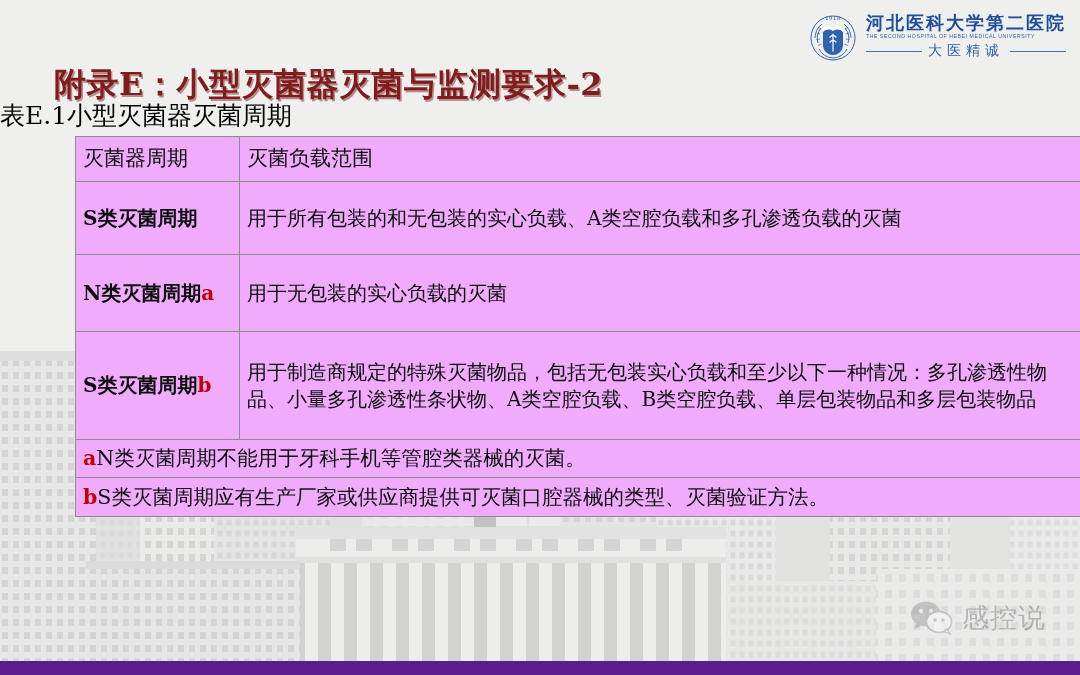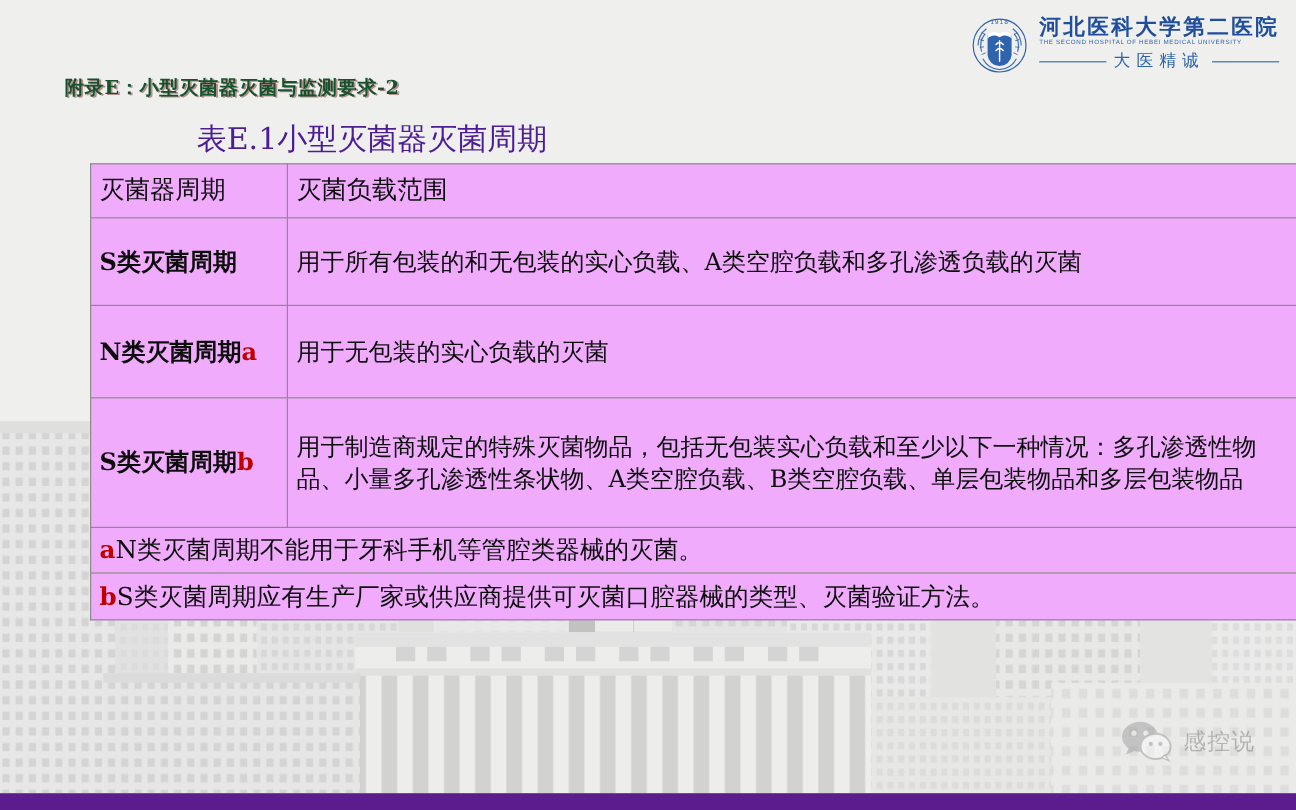--- a/index.html
+++ b/index.html
@@ -42,28 +42,28 @@
   #logo-motto-row .rule{height:1px;background:#3a6fb5;flex:1;min-width:26px;}
   #logo-motto{
     font-size:14px;letter-spacing:5px;color:#2f63ad;white-space:nowrap;
     font-family:"DejaVu Serif",serif;
   }
 
   
   #slide-title{
     position:absolute;left:54px;top:63px;
     font-family:"DejaVu Serif",serif;
-    font-size:16px;font-weight:bold;color:#14532d;
+    font-size:32px;font-weight:bold;color:#7f1d1d;
     letter-spacing:.5px;white-space:nowrap;
     text-shadow:1.5px 1.5px 0 rgba(120,20,20,.45);
   }
   #table-caption{
-    position:absolute;left:0;top:99px;width:620px;text-align:center;
+    position:absolute;left:0;top:99px;width:620px;
     font-family:"DejaVu Serif",serif;
-    font-size:25px;color:#4c1d95;letter-spacing:0px;white-space:nowrap;
+    font-size:25px;color:#000000;letter-spacing:0px;white-space:nowrap;
   }
 
   
   #spec-table{
     position:absolute;left:35px;top:136px;width:1008px;
     border-collapse:collapse;background:#f0abfc;
     border:1.5px solid #3a3a3a;
     table-layout:fixed;
     margin-left:40px;
   }
@@ -97,21 +97,21 @@
   .sup{color:#c00000;font-weight:bold;}
   .marker{color:#c00000;font-weight:bold;}
 
   
   #wechat-mark{
     position:absolute;right:34px;top:600px;
     display:flex;align-items:center;gap:7px;opacity:.42;
     pointer-events:none;
   }
   #wechat-mark .wx-label{
-    font-family:"DejaVu Serif",serif;font-size:19px;color:#6b6b6b;
+    font-family:"DejaVu Serif",serif;font-size:27px;color:#6b6b6b;
     letter-spacing:1px;white-space:nowrap;
   }
 </style>
 </head>
 <body>
 
 <svg id="cityscape" viewBox="0 0 1080 330" preserveAspectRatio="none" aria-hidden="true">
   <defs>
     <pattern id="win1" width="11" height="13" patternUnits="userSpaceOnUse">
       <rect x="2" y="2" width="6" height="7" fill="#b9b9b9"></rect>

